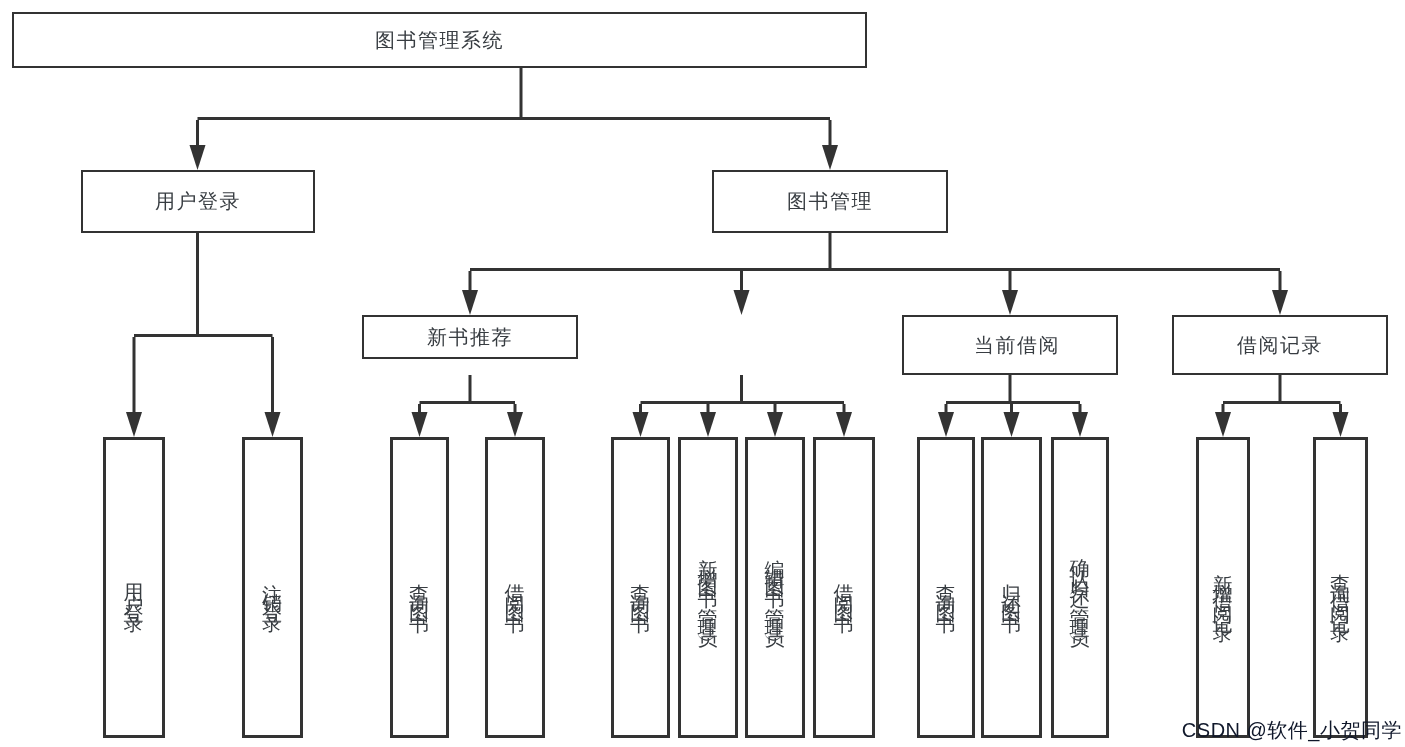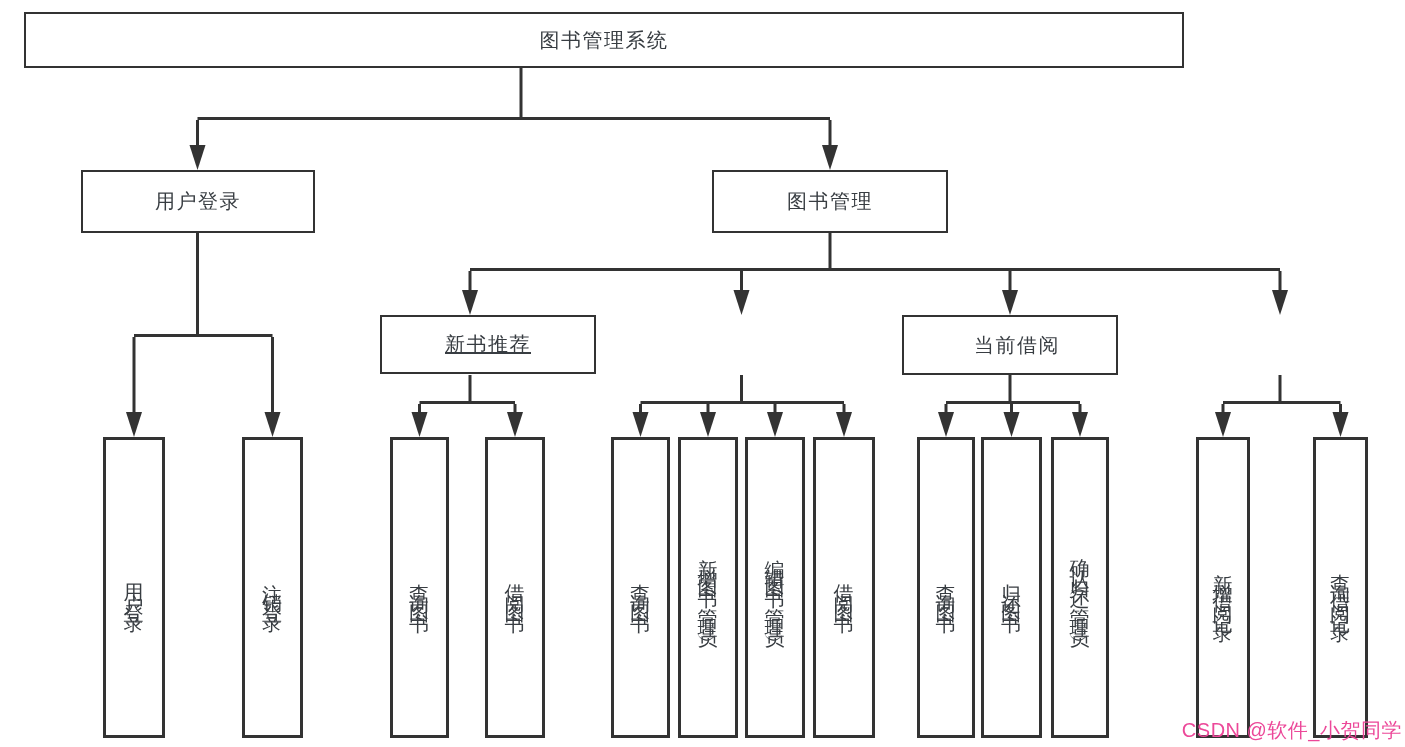--- a/index.html
+++ b/index.html
@@ -102,36 +102,39 @@
       <polygon points="767,412 783,412 775,437"></polygon>
       <polygon points="836,412 852,412 844,437"></polygon>
       <polygon points="938,412 954,412 946,437"></polygon>
       <polygon points="1003.5,412 1019.5,412 1011.5,437"></polygon>
       <polygon points="1072,412 1088,412 1080,437"></polygon>
       <polygon points="1215,412 1231,412 1223,437"></polygon>
       <polygon points="1332.5,412 1348.5,412 1340.5,437"></polygon>
     </g>
   </svg>
 
-  <div class="node hbox" style="left:24px; top:12px; width:1160px; height:56px;">
+  <div class="node hbox" style="left:12px; top:12px; width:855px; height:56px;">
     <span>图书管理系统</span>
   </div>
 
   <div class="node hbox" style="left:81px; top:170px; width:234px; height:63px;">
     <span>用户登录</span>
   </div>
   <div class="node hbox" style="left:712px; top:170px; width:236px; height:63px;">
     <span>图书管理</span>
   </div>
 
-  <div class="node hbox" style="left:380px; top:315px; width:216px; height:59px;text-decoration:underline;">
+  <div class="node hbox" style="left:362px; top:315px; width:216px; height:44px;">
     <span>新书推荐</span>
   </div>
   <div class="node hbox" style="left:902px; top:315px; width:216px; height:60px;padding-left:14px;">
     <span>当前借阅</span>
+  </div>
+  <div class="node hbox" style="left:1172px; top:315px; width:216px; height:60px;">
+    <span>借阅记录</span>
   </div>
 
   <div class="node leaf" style="left:103px; width:62px;">
     <span class="vtext">用户登录</span>
   </div>
   <div class="node leaf" style="left:242px; width:61px;">
     <span class="vtext">注销登录</span>
   </div>
 
   <div class="node leaf" style="left:390px; width:59px;">
@@ -164,15 +167,15 @@
     <span class="vtext">确认归还（管理员）</span>
   </div>
 
   <div class="node leaf" style="left:1196px; width:54px;">
     <span class="vtext">新增借阅记录</span>
   </div>
   <div class="node leaf" style="left:1313px; width:55px;">
     <span class="vtext">查询借阅记录</span>
   </div>
 
-  <div class="watermark" style="color: #ec4899;">CSDN @软件_小贺同学</div>
+  <div class="watermark" style="color: #0f172a;">CSDN @软件_小贺同学</div>
 
 </div>
 
 </body></html>

